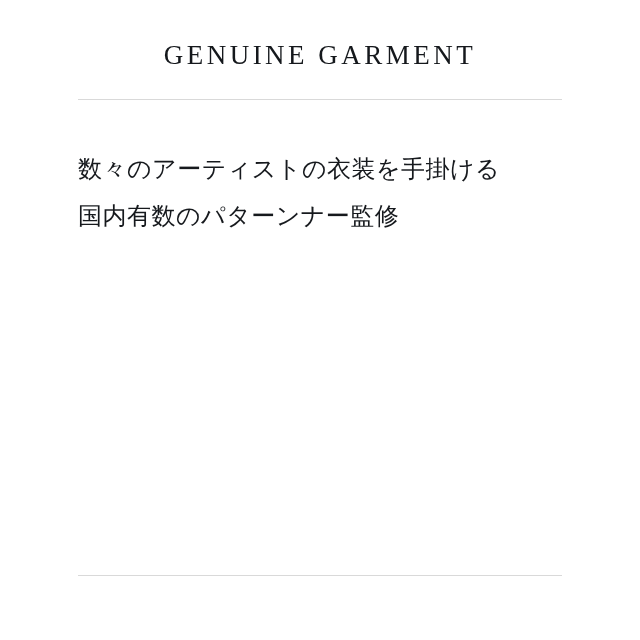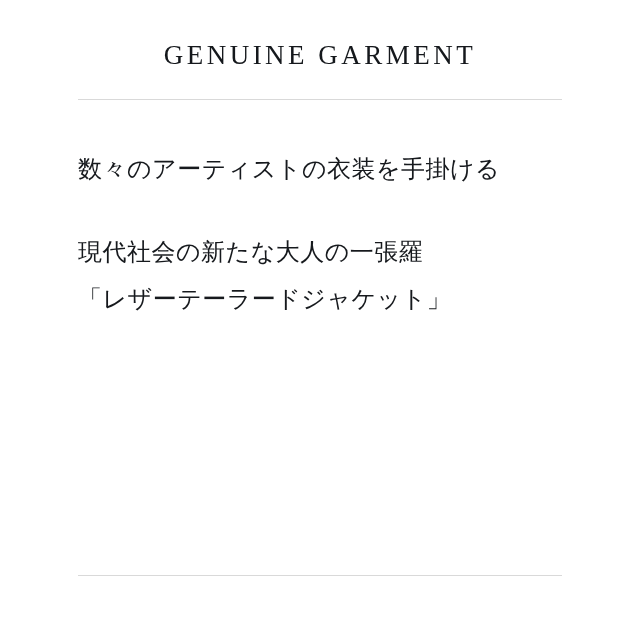--- a/index.html
+++ b/index.html
@@ -82,29 +82,26 @@
   <div class="title">GENUINE GARMENT</div>
 
   <div class="rule rule-top"></div>
 
   <div class="spacer-top"></div>
 
   <div class="body-block">
 
     <p class="stanza">
       <span class="line">数々のアーティストの衣装を手掛ける</span>
+      <span class="line">国内有数のパターンナー監修</span>
     </p>
 
     <p class="stanza">
     </p>
 
-    <p class="stanza">
-      <span class="line">現代社会の新たな大人の一張羅</span>
-      <span class="line">「レザーテーラードジャケット」</span>
-    </p>
 
   </div>
 
   <div class="spacer-bottom"></div>
 
   <div class="rule rule-bottom"></div>
 
   <div class="footer-space"></div>
 
 </div>

